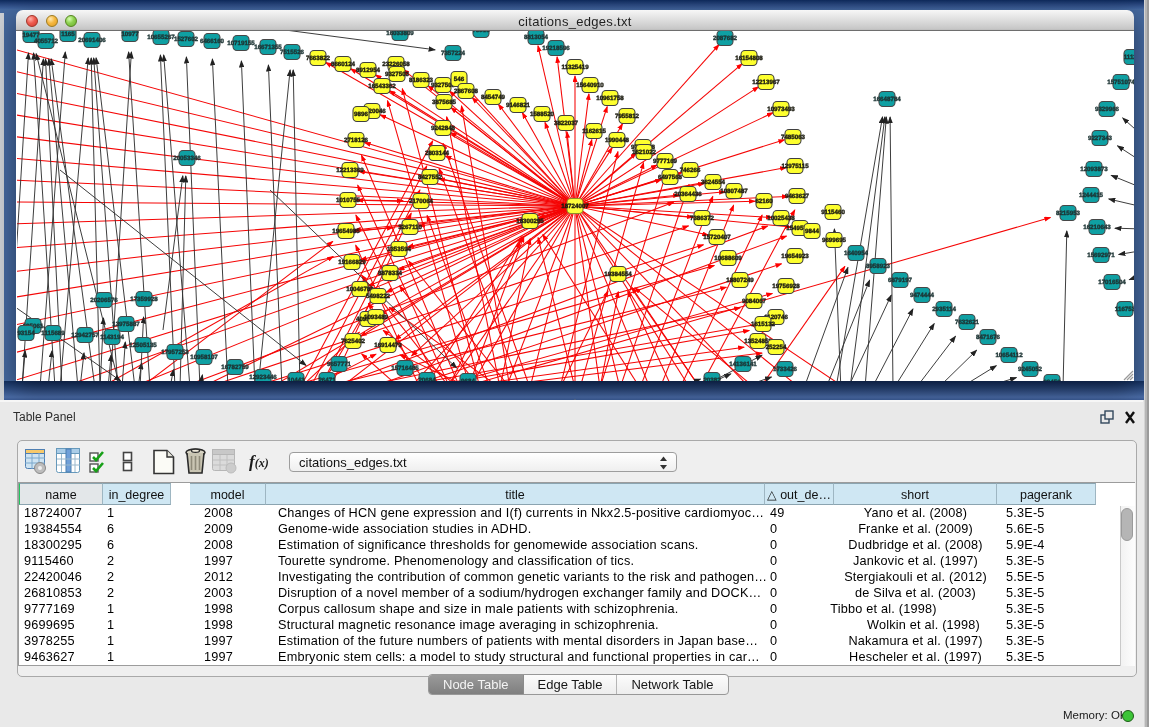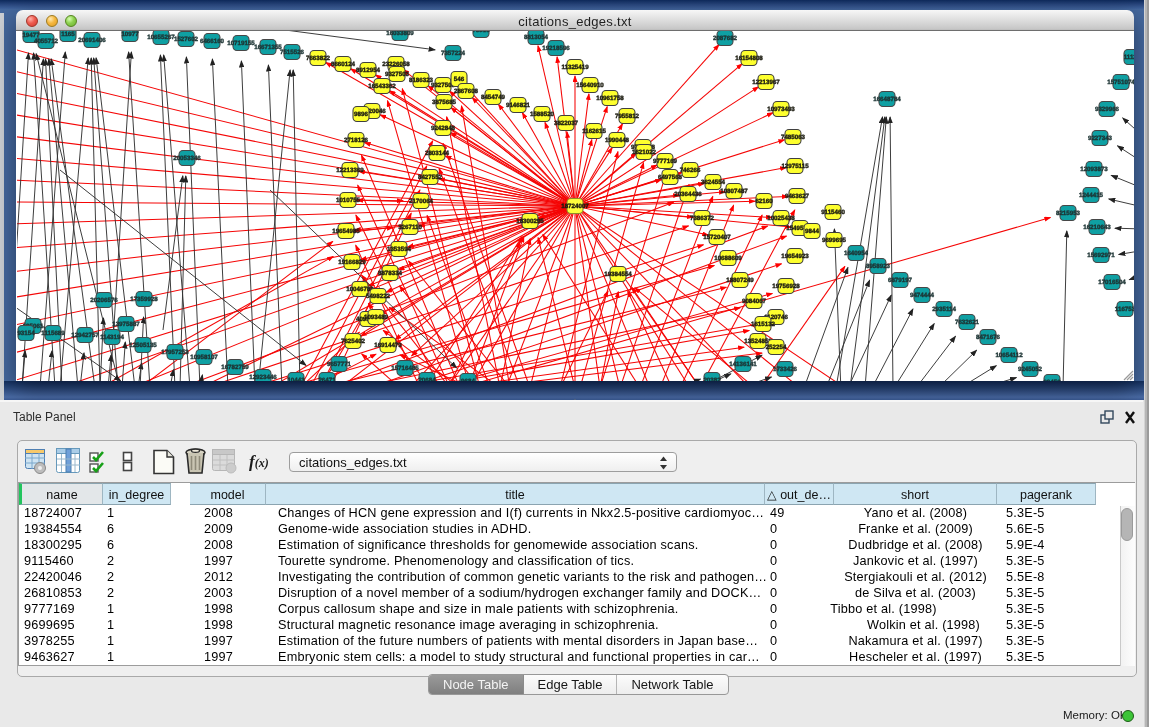--- a/index.html
+++ b/index.html
@@ -614,21 +614,21 @@
  </g>
 </svg>
 <div style="position:absolute;left:249px;top:452px;font-family:'Liberation Serif',serif;font-style:italic;font-weight:bold;font-size:17px;color:#1a1a1a">f<span style="font-size:12px">(x)</span></div>
 <div id="combo">citations_edges.txt
  <svg style="position:absolute;right:8px;top:3px" width="9" height="14" viewBox="0 0 9 14">
   <path d="M4.5 0.5 L8 5 H1 z" fill="#333"></path>
       <path d="M4.5 13.5 L8 9 H1 z" fill="#333"></path>
  </svg>
 </div>
 
-<div class="hdr" style="left:19px;width:84px;background:#e3e7e9;border-left:3px solid #22c55e">name</div>
+<div class="hdr" style="left:19px;width:84px;background:#e3e7e9;border-left:1px solid #22c55e">name</div>
 <div class="hdr" style="left:103px;width:68px">in_degree</div>
 <div class="hdr" style="left:190px;width:76px">model</div>
 <div class="hdr" style="left:266px;width:499px">title</div>
 <div class="hdr" style="left:765px;width:69px">△ out_de…</div>
 <div class="hdr" style="left:834px;width:163px">short</div>
 <div class="hdr" style="left:997px;width:99px">pagerank</div>
 <div class="row" style="top:506px">
     <span style="left:24px">18724007</span>
     <span style="left:107px">1</span>
     <span style="left:204px">2008</span>
@@ -664,21 +664,21 @@
     <span class="ctr" style="left:834px;width:163px">Jankovic et al. (1997)</span>
     <span style="left:1006px">5.3E-5</span>
   </div>
 <div class="row" style="top:570px">
     <span style="left:24px">22420046</span>
     <span style="left:107px">2</span>
     <span style="left:204px">2012</span>
     <span style="left:278px">Investigating the contribution of common genetic variants to the risk and pathogen…</span>
     <span style="left:770px">0</span>
     <span class="ctr" style="left:834px;width:163px">Stergiakouli et al. (2012)</span>
-    <span style="left:1006px">5.5E-8</span>
+    <span style="left:1006px">5.5E-5</span>
   </div>
 <div class="row" style="top:586px">
     <span style="left:24px">26810853</span>
     <span style="left:107px">2</span>
     <span style="left:204px">2003</span>
     <span style="left:278px">Disruption of a novel member of a sodium/hydrogen exchanger family and DOCK…</span>
     <span style="left:770px">0</span>
     <span class="ctr" style="left:834px;width:163px">de Silva et al. (2003)</span>
     <span style="left:1006px">5.3E-5</span>
   </div>

